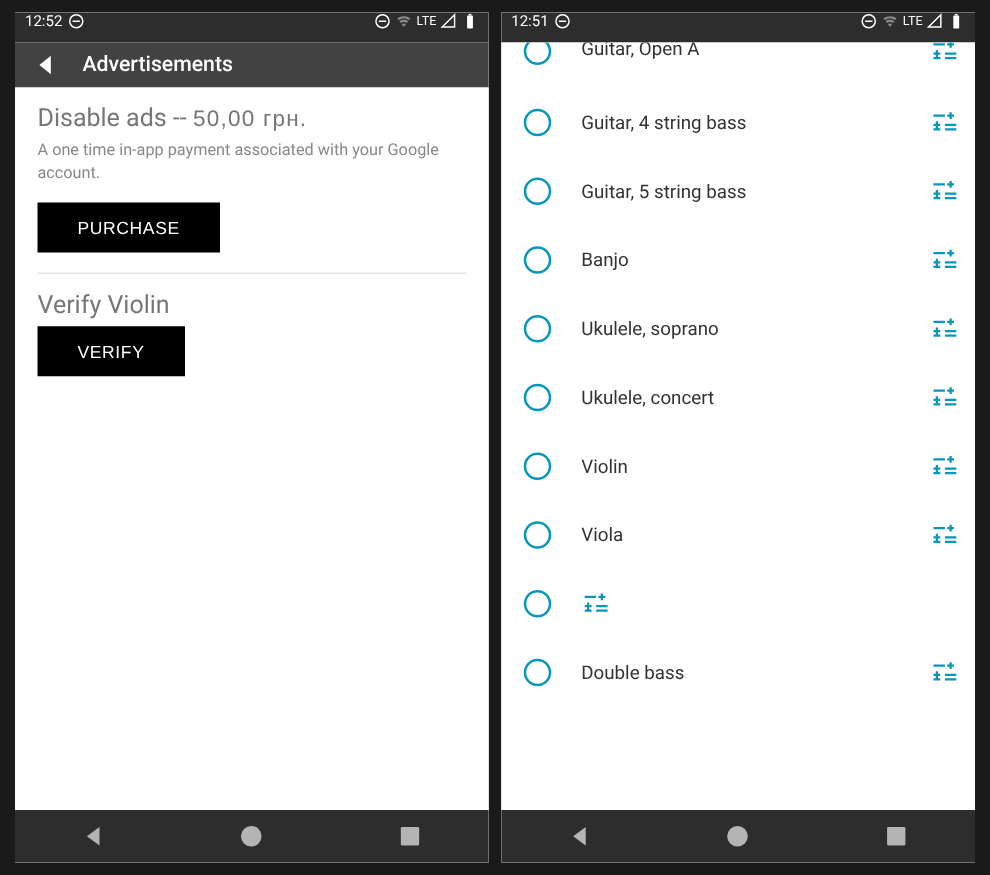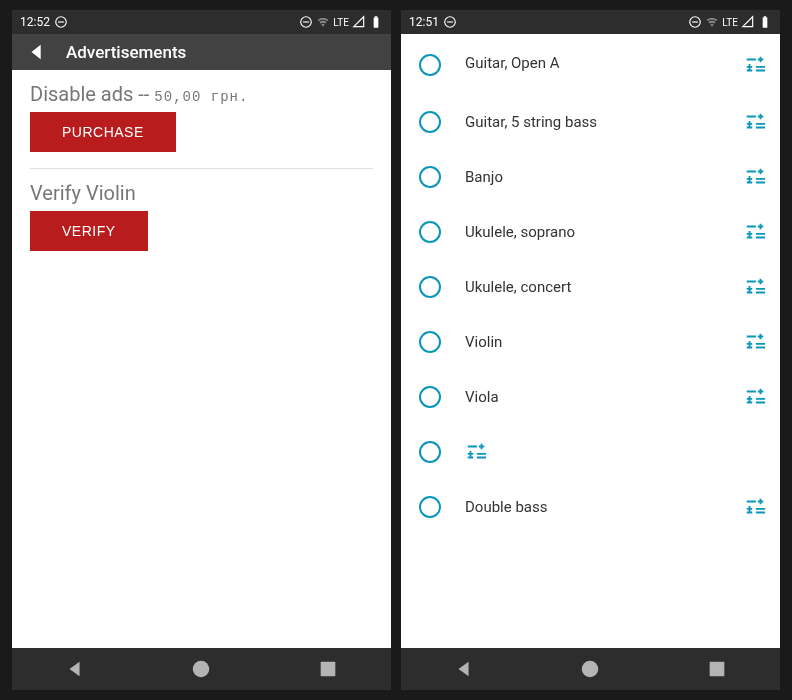--- a/index.html
+++ b/index.html
@@ -17,21 +17,21 @@
       background: #fff;
       display: flex;
       flex-direction: column;
       overflow: hidden;
     }
     .status-bar {
       background: #2d2d2d;
       color: #fff;
       height: 24px;
       display: flex;
-      align-items: center;
+      align-items: flex-start;
       justify-content: space-between;
       padding: 0 8px;
       font-size: 12px;
     }
     .status-left { display: flex; align-items: center; gap: 4px; }
     .status-right { display: flex; align-items: center; gap: 3px; }
     .status-icon { width: 14px; height: 14px; display: inline-flex; align-items: center; justify-content: center; }
     .app-bar {
       background: #424242;
       color: #fff;
@@ -59,45 +59,44 @@
       padding: 12px 18px 16px;
     }
     .divider { border-bottom: 1px solid #e0e0e0; margin: 0 18px; }
     .section-title {
       font-size: 20px;
       color: #777;
       font-weight: 400;
       margin-bottom: 6px;
     }
     .price {
-      font-family: Liberation Mono, monospace;
-      font-size: 14px;
+      font-family: Liberation Sans, sans-serif;
+      font-size: 18px;
       color: #777;
       letter-spacing: 1px;
     }
     .section-desc {
       font-size: 13px;
       color: #888;
       line-height: 1.4;
       margin-bottom: 14px;
     }
     .btn {
-      background: #b91c1c;
+      background: #000000;
       color: #fff;
       border: none;
       padding: 12px 32px;
       font-size: 14px;
       font-weight: 500;
       letter-spacing: 0.5px;
       cursor: pointer;
       text-transform: uppercase;
     }
     .instrument-list {
       list-style: none;
-      margin-top: 24px;
     }
     .instrument-item {
       display: flex;
       align-items: center;
       height: 55px;
       padding: 0 14px 0 18px;
       cursor: pointer;
     }
     .radio {
       width: 22px;
@@ -185,20 +184,21 @@
     </span>
     <span class="app-bar-title">Advertisements</span>
   </div>
 
   <div class="content">
     <div class="section">
       <div class="section-title">
         <span>Disable ads --</span>
         <span class="price">50,00 грн.</span>
       </div>
+      <p class="section-desc">A one time in-app payment associated with your Google account.</p>
       <button class="btn">PURCHASE</button>
     </div>
     <div class="divider"></div>
     <div class="section">
       <div class="section-title">Verify Violin</div>
       <button class="btn">VERIFY</button>
     </div>
   </div>
 
   <div class="nav-bar">
@@ -263,20 +263,27 @@
     <ul class="instrument-list" id="instrument-list">
         <li class="instrument-item first-item">
           <span class="radio"></span>
           <span class="instrument-label">Guitar, Open A</span>
           <span class="tune-icon"><svg viewBox="0 0 24 24" fill="#0896ba">
               <path d="M3 17h6v2H3v-2zm0-4h2v-2h2v2h2v2H7v2H5v-2H3v-2zm0-8h10v2H3V5zm12 0h2V3h2v2h2v2h-2v2h-2V7h-2V5zm-2 8h10v2H13v-2zm0 4h10v2H13v-2z"></path>
             </svg></span>
         </li>
         <li class="instrument-item">
           <span class="radio"></span>
+          <span class="instrument-label">Guitar, 4 string bass</span>
+          <span class="tune-icon"><svg viewBox="0 0 24 24" fill="#0896ba">
+              <path d="M3 17h6v2H3v-2zm0-4h2v-2h2v2h2v2H7v2H5v-2H3v-2zm0-8h10v2H3V5zm12 0h2V3h2v2h2v2h-2v2h-2V7h-2V5zm-2 8h10v2H13v-2zm0 4h10v2H13v-2z"></path>
+            </svg></span>
+        </li>
+        <li class="instrument-item">
+          <span class="radio"></span>
           <span class="instrument-label">Guitar, 5 string bass</span>
           <span class="tune-icon"><svg viewBox="0 0 24 24" fill="#0896ba">
               <path d="M3 17h6v2H3v-2zm0-4h2v-2h2v2h2v2H7v2H5v-2H3v-2zm0-8h10v2H3V5zm12 0h2V3h2v2h2v2h-2v2h-2V7h-2V5zm-2 8h10v2H13v-2zm0 4h10v2H13v-2z"></path>
             </svg></span>
         </li>
         <li class="instrument-item">
           <span class="radio"></span>
           <span class="instrument-label">Banjo</span>
           <span class="tune-icon"><svg viewBox="0 0 24 24" fill="#0896ba">
               <path d="M3 17h6v2H3v-2zm0-4h2v-2h2v2h2v2H7v2H5v-2H3v-2zm0-8h10v2H3V5zm12 0h2V3h2v2h2v2h-2v2h-2V7h-2V5zm-2 8h10v2H13v-2zm0 4h10v2H13v-2z"></path>

